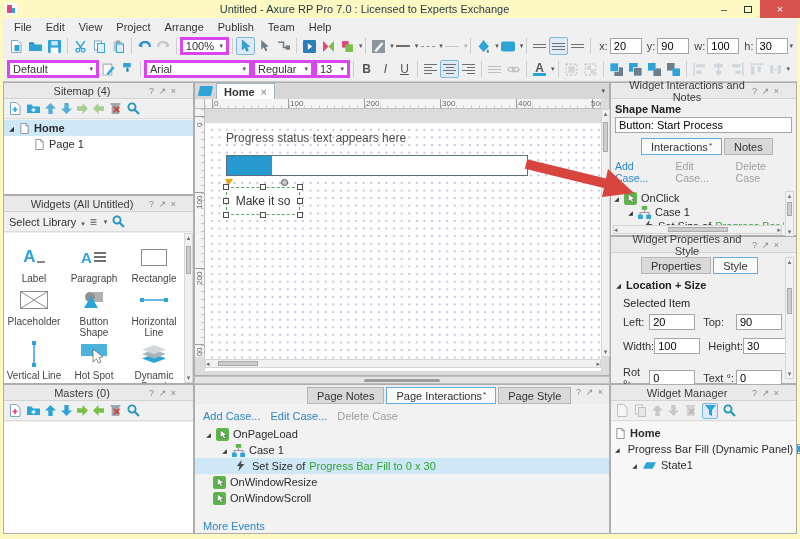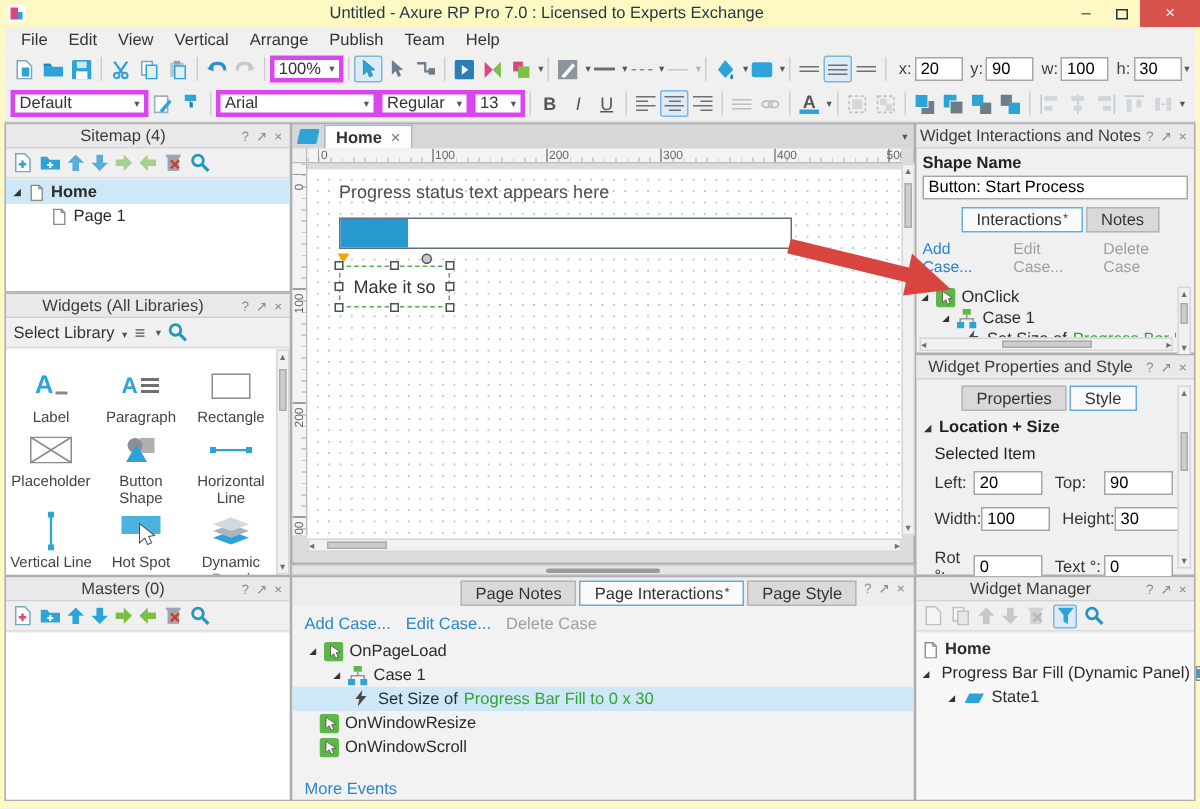--- a/index.html
+++ b/index.html
@@ -29,21 +29,21 @@
 .inp{background:#fff;border:1px solid #a6a6a6;height:16px;font-size:11px;padding:0 3px;font-family:"Liberation Sans",sans-serif}
 .coordlab{margin:0 2px 0 5px;color:#444}
 .lineico{width:14px;height:0;border-top:2px solid #6e6e6e}
 .lineico.thin{border-top:1px solid #8e8e8e}
 .fmtletter{font-weight:bold;color:#555;font-size:12px}
 .alg{display:flex;flex-direction:column;gap:2px;width:13px}
 .alg i{height:1px;background:#707070;display:block}
 
 #main{position:absolute;left:3px;top:82px;width:794px;height:452px;background:#dedede}
 .panel{position:absolute;background:#f0f0f0;border:1px solid #aeaeae}
-.phead{height:16px;background:#e9e9e9;border-bottom:1px solid #d2d2d2;display:flex;align-items:center;padding:0 2px}
+.phead{height:16px;background:#e9e9e9;border-bottom:1px solid #d2d2d2;display:flex;align-items:center;padding:0 14px}
 .ptitle{flex:1;text-align:center;color:#3c3c3c}
 .pbtn{width:11px;color:#8a8a8a;font-size:9px;text-align:center}
 .ptools{height:20px;display:flex;align-items:center;gap:5px;padding:0 5px;background:#f0f0f0;border-bottom:1px solid #dcdcdc}
 .white{background:#fff}
 .trow{display:flex;align-items:center;height:16px;gap:4px;color:#2b2b2b;white-space:nowrap}
 .exp{font-size:6px;color:#333;width:7px;text-align:center}
 .evt{width:13px;height:13px;display:flex}
 .lnk{color:#2b85c8}
 .lnkdis{color:#9f9f9f}
 .grn{color:#33a333}
@@ -58,21 +58,21 @@
 .ctab{height:16px;background:#fdfdfd;border:1px solid #9fb6c4;border-bottom:none;display:flex;align-items:center;padding:0 7px;gap:6px;font-weight:bold;color:#333}
 .hruler{position:absolute;left:10px;top:16px;width:396px;height:10px;background:#f4f4f4;border-bottom:1px solid #bdbdbd;overflow:hidden}
 .hruler .ticks{position:absolute;inset:0;background:repeating-linear-gradient(90deg,#c9c9c9 0 1px,transparent 1px 7.6px);opacity:.8;top:6px}
 .hruler .mticks{position:absolute;inset:0;background:repeating-linear-gradient(90deg,#9f9f9f 0 1px,transparent 1px 76px);background-position:7px 0}
 .hruler span{position:absolute;top:0;font-size:8px;color:#666}
 .vruler{position:absolute;left:0;top:26px;width:10px;height:248px;background:#f4f4f4;border-right:1px solid #bdbdbd;overflow:hidden}
 .vruler .ticks{position:absolute;inset:0;background:repeating-linear-gradient(180deg,#c9c9c9 0 1px,transparent 1px 7.6px);left:6px}
 .vruler .mticks{position:absolute;inset:0;background:repeating-linear-gradient(180deg,#9f9f9f 0 1px,transparent 1px 76px);background-position:0 7px}
 .vruler span{position:absolute;left:0;font-size:8px;color:#666;transform:rotate(-90deg);transform-origin:4px 4px}
 .corner{position:absolute;left:0;top:16px;width:10px;height:10px;background:#efefef;border-right:1px solid #bdbdbd;border-bottom:1px solid #bdbdbd}
-#canvas{position:absolute;left:10px;top:30px;width:396px;height:248px;background:#fff;background-image:radial-gradient(#c3c3de 0.7px,transparent 0.9px);background-size:7.6px 7.6px;background-position:3px 3px;overflow:hidden}
+#canvas{position:absolute;left:10px;top:40px;width:396px;height:248px;background:#fff;background-image:radial-gradient(#c3c3de 0.7px,transparent 0.9px);background-size:7.6px 7.6px;background-position:3px 3px;overflow:hidden}
 .cv-text{position:absolute;left:21px;top:8px;font-size:12px;color:#4d4d4d}
 .cv-bar{position:absolute;left:21px;top:32px;width:302px;height:21px;background:#fff;border:1px solid #5c6f7f}
 .cv-fill{width:45px;height:100%;background:#2699cf}
 .cv-sel{position:absolute;left:21px;top:64px;width:74px;height:28px;border:1px dashed #52b152;background:#fff}
 .cv-btn{width:100%;height:100%;display:flex;align-items:center;justify-content:center;font-size:12px;color:#333}
 .hd{position:absolute;width:6px;height:6px;background:#fff;border:1px solid #4f4f4f}
 .cv-note{position:absolute;left:20px;top:56px;width:0;height:0;border-left:4px solid transparent;border-right:4px solid transparent;border-top:6px solid #f0a500}
 .cv-rot{position:absolute;left:76px;top:56px;width:7px;height:7px;border-radius:50%;background:#c9c9c9;border:1px solid #555}
 .sb{background:#f1f1f1;border:1px solid #d6d6d6;position:absolute;display:flex;align-items:center;color:#707070;font-size:7px}
 .thumb{background:#cdcdcd;border:1px solid #ababab;position:absolute}
@@ -103,21 +103,21 @@
     <div class="winbtn">
         <span class="maxbox"></span>
       </div>
     <div class="closebtn">×</div>
   </div>
 
   <div class="menubar">
     <span class="mi">File</span>
     <span class="mi">Edit</span>
     <span class="mi">View</span>
-    <span class="mi">Vertical</span>
+    <span class="mi">Project</span>
     <span class="mi">Arrange</span>
     <span class="mi">Publish</span>
     <span class="mi">Team</span>
     <span class="mi">Help</span>
   </div>
 
   <div class="tb" id="tb1">
     <span class="tbi">
         <svg class="i12" viewBox="0 0 12 13">
           <path d="M1 .5h6L10.5 4v8.5H1z" fill="#fff" stroke="#7aa6c0"></path>
@@ -506,21 +506,21 @@
               <path d="M1 .5h5.5L9 3v8.5H1z" fill="#fff" stroke="#8b8b8b"></path>
               <path d="M6.5.5V3H9" fill="none" stroke="#8b8b8b"></path>
             </svg>
           <span>Page 1</span>
         </div>
       </div>
     </div>
 
     <div class="panel" style="left:0;top:113px;width:191px;height:189px">
       <div class="phead">
-        <span class="ptitle">Widgets (All Libraries)</span>
+        <span class="ptitle">Widgets (All Untitled)</span>
         <span class="pbtn">?</span>
         <span class="pbtn">↗</span>
         <span class="pbtn">×</span>
       </div>
       <div class="ptools">
         <span><span>Select Library</span> <span class="dd">▾</span></span>
         <span style="font-size:12px;color:#555">≡</span>
         <span class="dd">▾</span>
         <span>
             <svg class="i12" viewBox="0 0 12 12">

